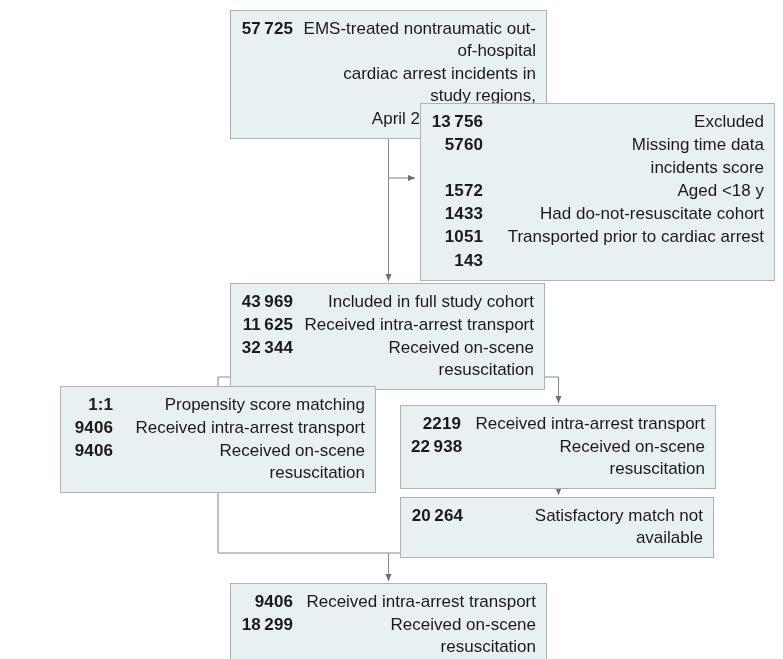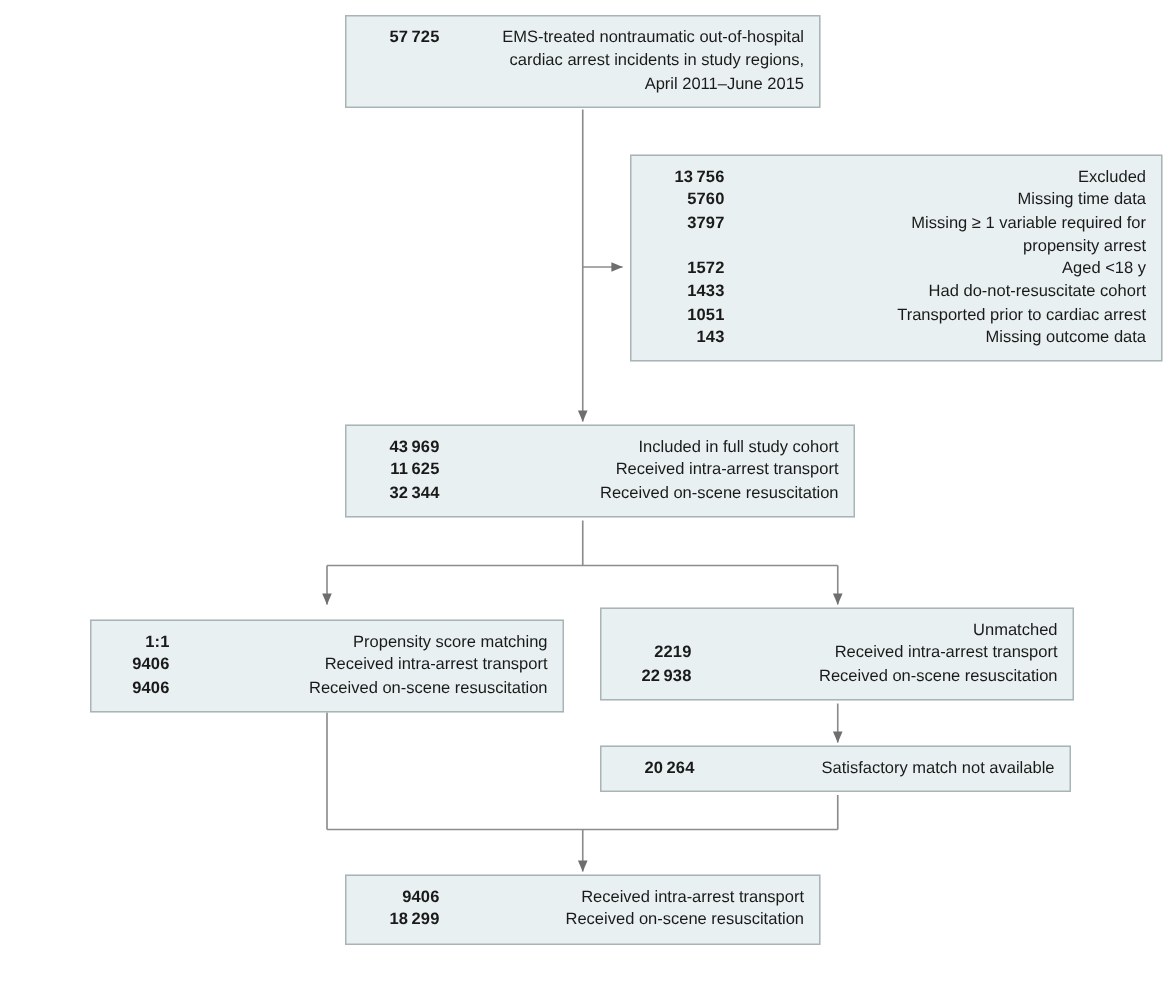--- a/index.html
+++ b/index.html
@@ -34,21 +34,21 @@
     z-index: 2;
     box-sizing: border-box;
     background: #e9f0f1;
     border: 1px solid #a8b4b6;
     padding: 7px 10px 8px 10px;
   }
   .row {
     display: flex;
     align-items: flex-start;
     line-height: 1.30;
-    font-size: 11px;
+    font-size: 17px;
   }
   .row + .row {
     margin-top: 1px;
   }
   .num {
     font-weight: bold;
     text-align: right;
     white-space: nowrap;
     flex: 0 0 auto;
     letter-spacing: 0.1px;
@@ -64,22 +64,22 @@
   .nodeExcl .num { width: 52px; }
   .nodeIncl .num { width: 52px; }
   .nodeMatch .num { width: 42px; }
   .nodeUnm  .num { width: 50px; }
   .nodeSat  .num { width: 52px; }
   .nodeFinal .num { width: 52px; }
 
   
   .nodeTop   { left: 230px; top: 10px;  width: 317px; }
   .nodeExcl  { left: 420px; top: 103px; width: 355px; }
-  .nodeIncl  { left: 230px; top: 283px; width: 340px; }
-  .nodeMatch { left: 60px;  top: 413px; width: 316px; }
+  .nodeIncl  { left: 230px; top: 283px; width: 315px; }
+  .nodeMatch { left: 60px;  top: 386px; width: 316px; }
   .nodeUnm   { left: 400px; top: 405px; width: 316px; }
   .nodeSat   { left: 400px; top: 497px; width: 314px; }
   .nodeFinal { left: 230px; top: 583px; width: 317px; }
 </style>
 </head>
 <body>
 
 <div id="flowchart">
 
   <svg id="connectors" viewBox="0 0 783 659" width="783" height="659" aria-hidden="true">
@@ -126,42 +126,37 @@
   <div class="node nodeExcl">
     <div class="row">
       <span class="num">13 756</span>
       <span class="lbl">Excluded</span>
     </div>
     <div class="row">
       <span class="num">5760</span>
       <span class="lbl">Missing time data</span>
     </div>
     <div class="row">
-      <span class="num">3797</span>
-      <span class="lbl">Missing ≥ 1 variable required for</span>
-    </div>
-    <div class="row">
       <span class="num"></span>
-      <span class="lbl">propensity arrest</span>
+      <span class="lbl">incidents score</span>
     </div>
     <div class="row">
       <span class="num">1572</span>
       <span class="lbl">Aged &lt;18 y</span>
     </div>
     <div class="row">
       <span class="num">1433</span>
       <span class="lbl">Had do-not-resuscitate cohort</span>
     </div>
     <div class="row">
       <span class="num">1051</span>
       <span class="lbl">Transported prior to cardiac arrest</span>
     </div>
     <div class="row">
       <span class="num">143</span>
-      <span class="lbl">Missing outcome data</span>
     </div>
   </div>
 
   <div class="node nodeIncl">
     <div class="row">
       <span class="num">43 969</span>
       <span class="lbl">Included in full study cohort</span>
     </div>
     <div class="row">
       <span class="num">11 625</span>
@@ -183,24 +178,20 @@
       <span class="lbl">Received intra-arrest transport</span>
     </div>
     <div class="row">
       <span class="num">9406</span>
       <span class="lbl">Received on-scene resuscitation</span>
     </div>
   </div>
 
   <div class="node nodeUnm">
     <div class="row">
-      <span class="num"></span>
-      <span class="lbl">Unmatched</span>
-    </div>
-    <div class="row">
       <span class="num">2219</span>
       <span class="lbl">Received intra-arrest transport</span>
     </div>
     <div class="row">
       <span class="num">22 938</span>
       <span class="lbl">Received on-scene resuscitation</span>
     </div>
   </div>
 
   <div class="node nodeSat">

